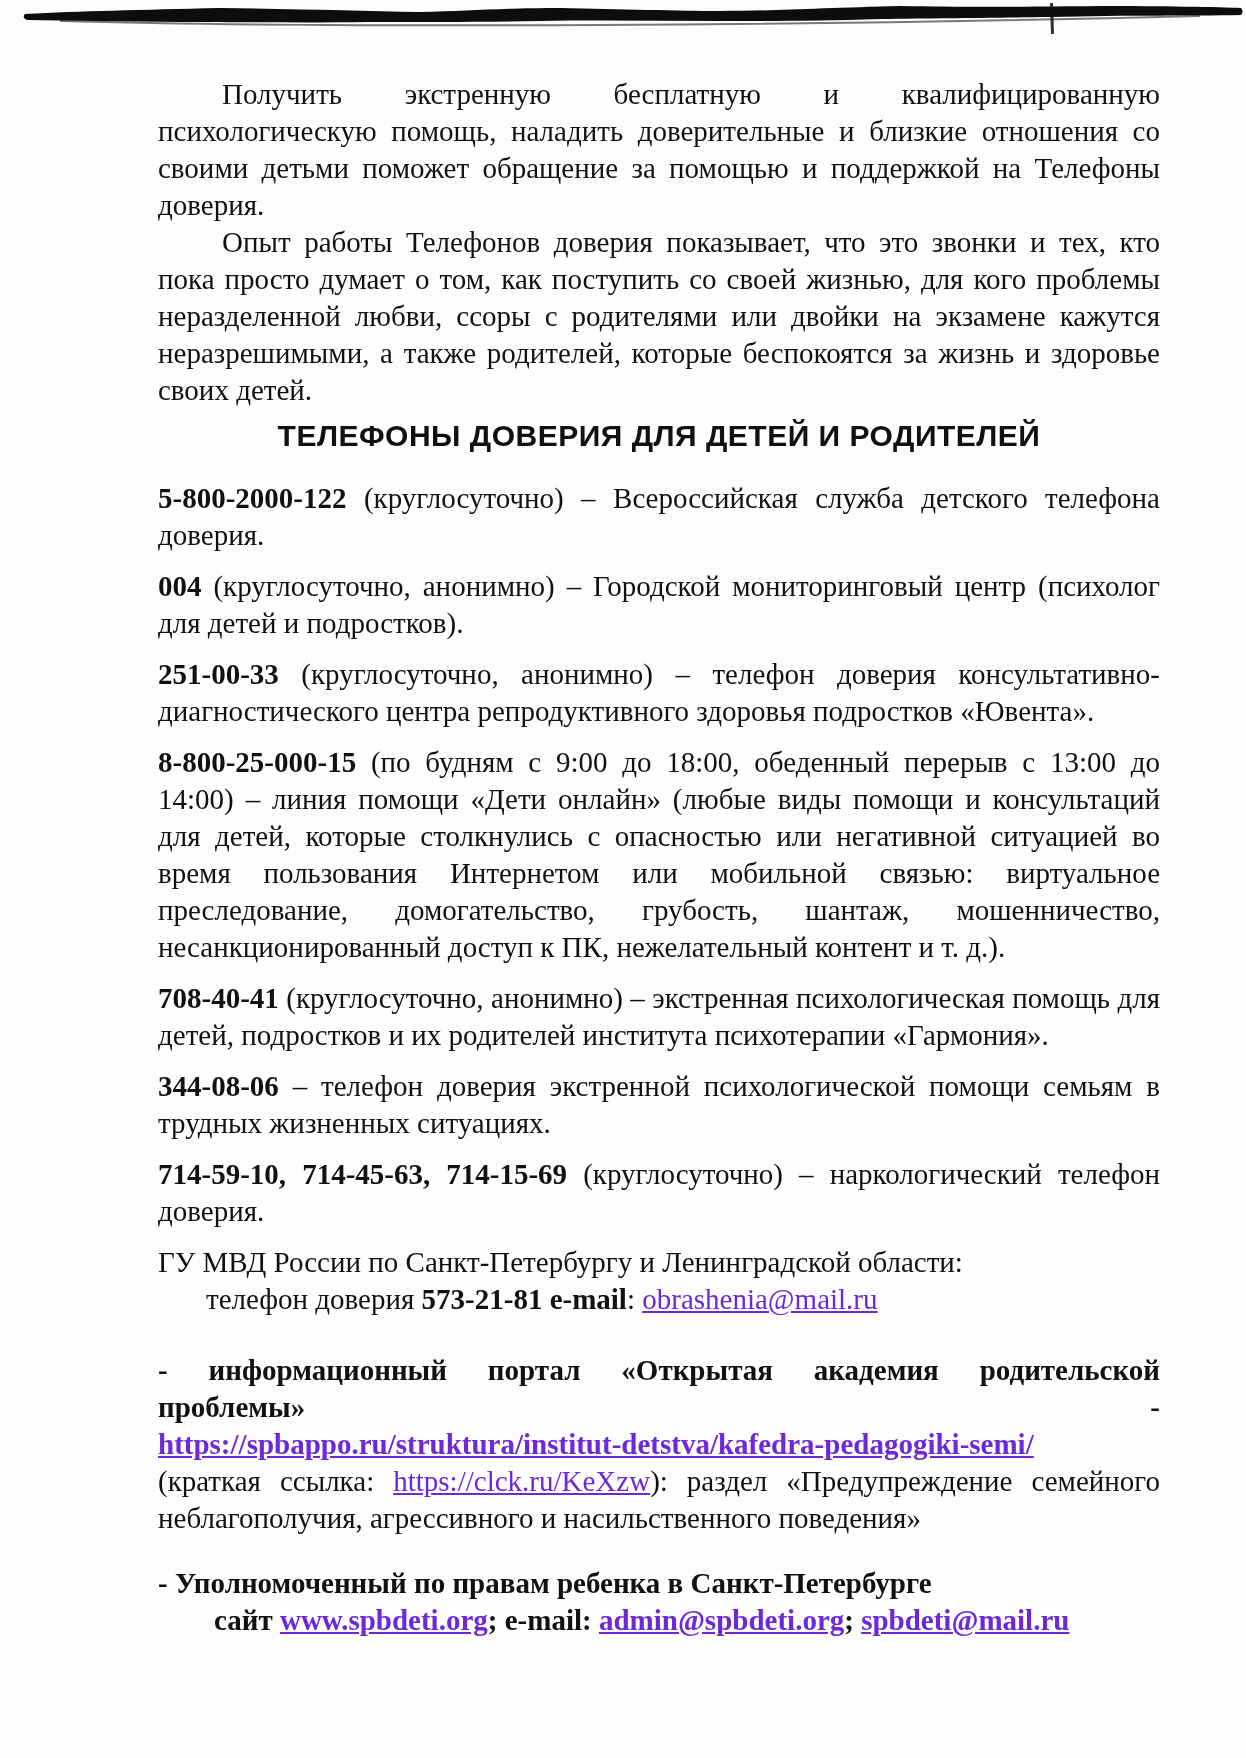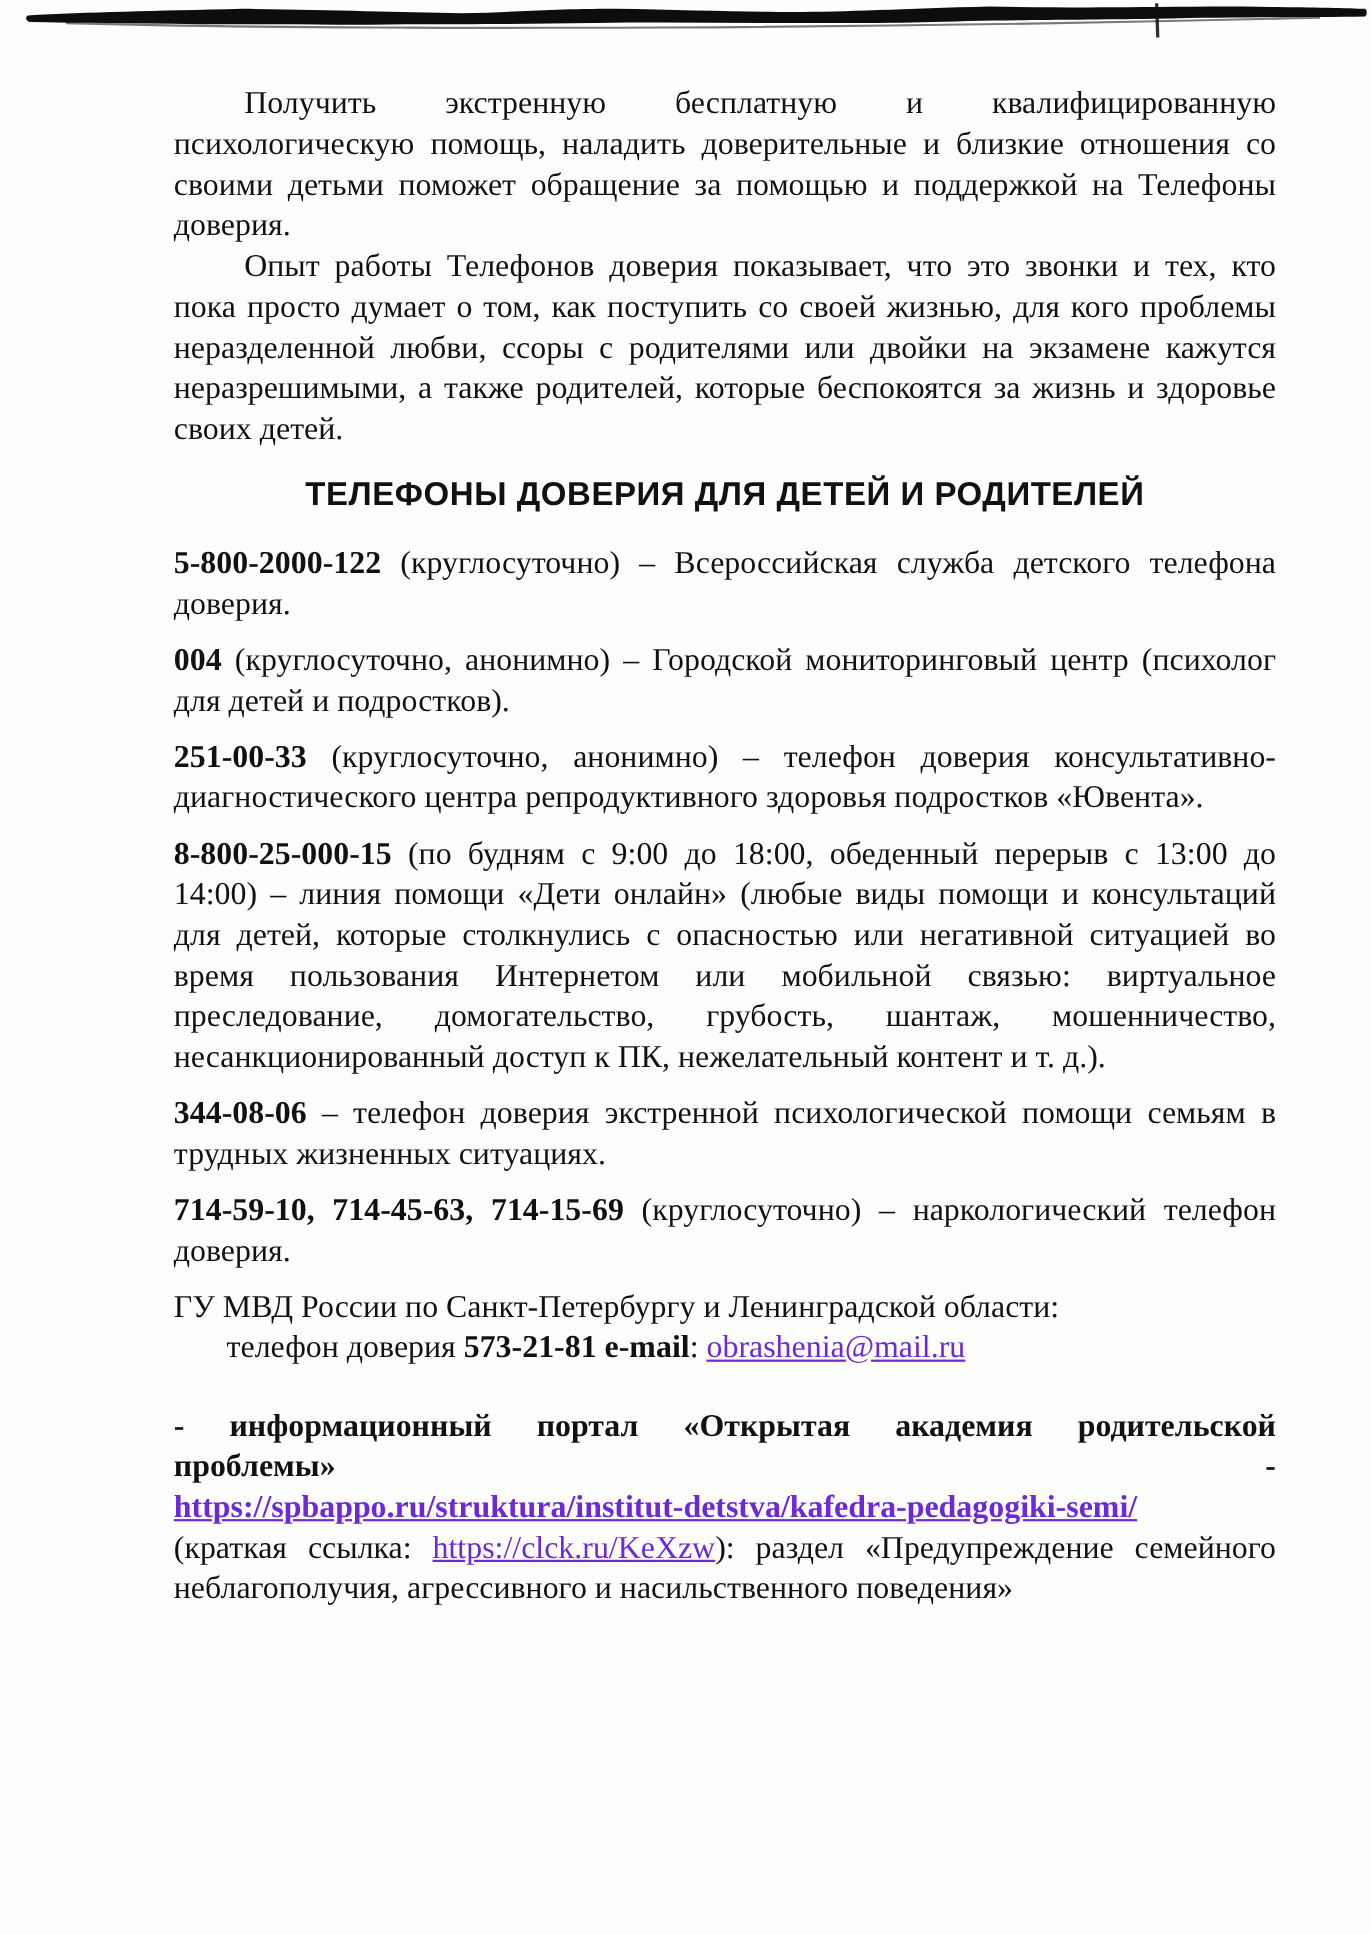--- a/index.html
+++ b/index.html
@@ -24,21 +24,21 @@
   .para{
     text-align:justify;
     margin:0;
   }
   .indent{text-indent:64px;}
   .heading{
     font-family:"Liberation Sans","DejaVu Sans",sans-serif;
     font-weight:bold;
     font-size:30px;
     text-align:center;
-    margin:22px 0 0 0;
+    margin:8px 0 0 0;
     letter-spacing:0.5px;
   }
   .entry{
     text-align:justify;
     margin:14px 0 0 0;
   }
   .entry.first{margin-top:26px;}
   b,.b{font-weight:bold;}
   .link{
     text-decoration:underline;
@@ -83,35 +83,40 @@
     <p class="heading">ТЕЛЕФОНЫ ДОВЕРИЯ ДЛЯ ДЕТЕЙ И РОДИТЕЛЕЙ</p>
 
     <p class="entry first"><b>5-800-2000-122</b><span> (круглосуточно) – Всероссийская служба детского телефона доверия.</span></p>
 
     <p class="entry"><b>004</b><span> (круглосуточно, анонимно) – Городской мониторинговый центр (психолог для детей и подростков).</span></p>
 
     <p class="entry"><b>251-00-33</b><span> (круглосуточно, анонимно) – телефон доверия консультативно-диагностического центра репродуктивного здоровья подростков «Ювента».</span></p>
 
     <p class="entry"><b>8-800-25-000-15</b><span> (по будням с 9:00 до 18:00, обеденный перерыв с 13:00 до 14:00) – линия помощи «Дети онлайн» (любые виды помощи и консультаций для детей, которые столкнулись с опасностью или негативной ситуацией во время пользования Интернетом или мобильной связью: виртуальное преследование, домогательство, грубость, шантаж, мошенничество, несанкционированный доступ к ПК, нежелательный контент и т. д.).</span></p>
 
+    <p class="entry"><b>708-40-41</b><span> (круглосуточно, анонимно) – экстренная психологическая помощь для детей, подростков и их родителей института психотерапии «Гармония».</span></p>
 
     <p class="entry"><b>344-08-06</b><span> – телефон доверия экстренной психологической помощи семьям в трудных жизненных ситуациях.</span></p>
 
     <p class="entry"><b>714-59-10, 714-45-63, 714-15-69</b><span> (круглосуточно) – наркологический телефон доверия.</span></p>
 
     <div class="entry">
       <div>ГУ МВД России по Санкт-Петербургу и Ленинградской области:</div>
       <div class="mvd-line2"><span>телефон доверия </span><b>573-21-81 e-mail</b><span>: </span><span class="link">obrashenia@mail.ru</span></div>
     </div>
 
     <div class="portal">
       <div class="portal-line1">- информационный портал «Открытая академия родительской</div>
       <div class="portal-line2">
         <span>проблемы»</span>
         <span>-</span>
       </div>
       <div class="portal-url"><span class="link">https://spbappo.ru/struktura/institut-detstva/kafedra-pedagogiki-semi/</span></div>
       <div class="para"><span>(краткая ссылка: </span><span class="link">https://clck.ru/KeXzw</span><span>): раздел «Предупреждение семейного неблагополучия, агрессивного и насильственного поведения»</span></div>
     </div>
 
+    <div class="omb">
+      <div>- Уполномоченный по правам ребенка в Санкт-Петербурге</div>
+      <div class="omb-line2"><span>сайт </span><span class="link">www.spbdeti.org</span><span>; e-mail: </span><span class="link">admin@spbdeti.org</span><span>; </span><span class="link">spbdeti@mail.ru</span></div>
+    </div>
 
   </div>
 </div>
 
 </body></html>

